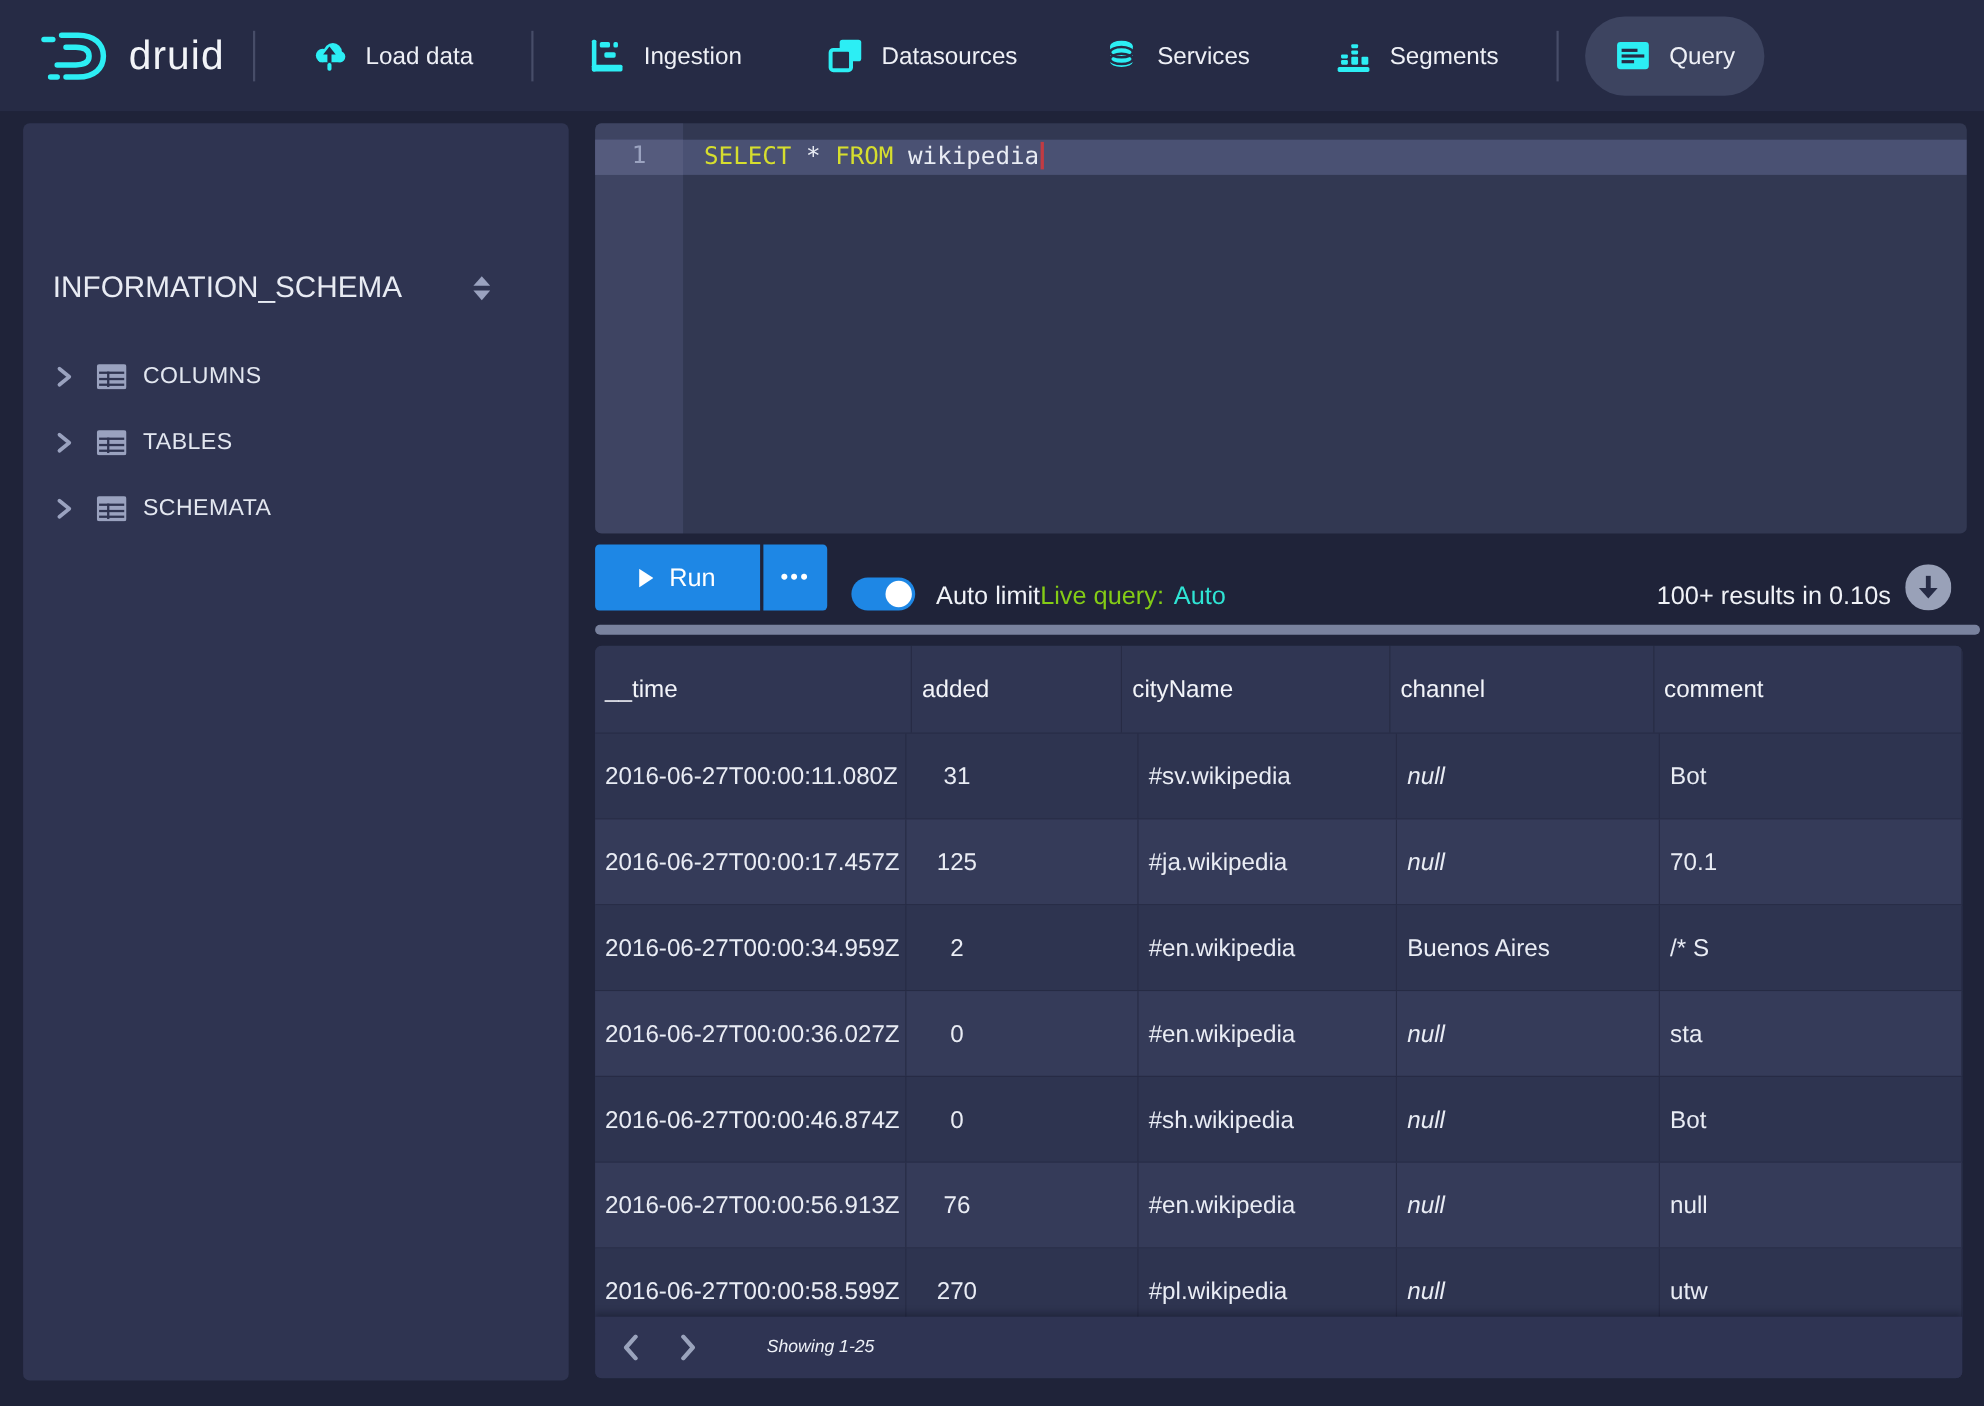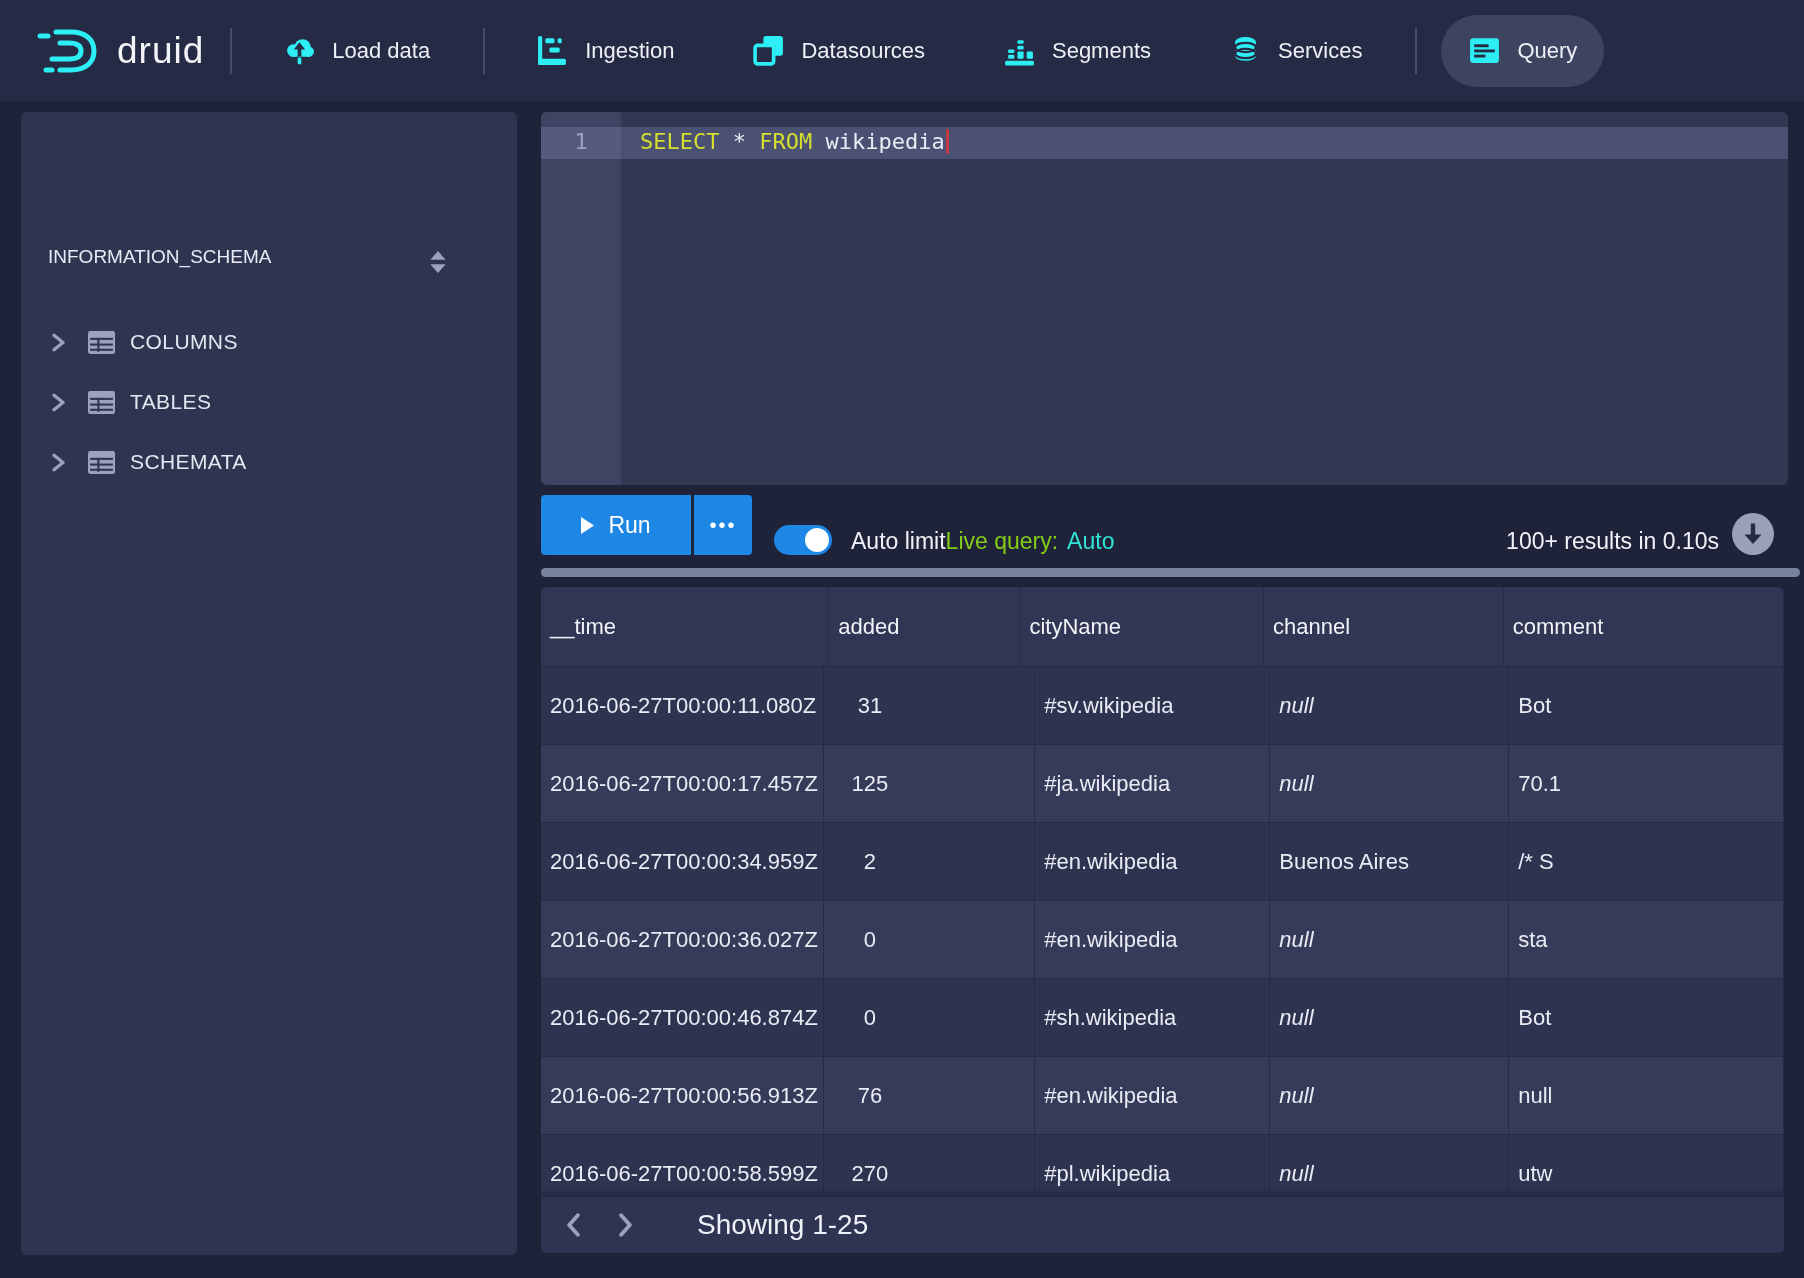--- a/index.html
+++ b/index.html
@@ -15,21 +15,21 @@
   .nav-divider { width:2px; height:46px; background:#474d68; margin-left:26px; }
   .nav-item { display:flex; align-items:center; gap:16px; color:#eef0f6;
               font-size:22px; padding:0 27px; height:72px; margin-left:24px;
               cursor:pointer; border-radius:36px; }
   .nav-item.active { background:#3d4460; }
   .nav-icon { width:33px; height:33px; flex:0 0 auto; }
 
   
   .sidebar { position:absolute; left:21px; top:112px; width:496px; height:1143px;
              background:#2f3451; border-radius:6px; }
-  .sb-title { position:absolute; left:27px; top:134px; font-size:19px; color:#e8ebf3; }
+  .sb-title { position:absolute; left:27px; top:134px; font-size:27px; color:#e8ebf3; }
   .sb-sort { position:absolute; right:70px; top:138px; width:18px; height:24px; cursor:pointer; }
   .sb-list { list-style:none; position:absolute; top:200px; left:0; width:100%; }
   .sb-item { height:60px; display:flex; align-items:center; padding-left:30px; cursor:pointer; }
   .sb-chevron { width:15px; height:19px; margin-right:22px; }
   .sb-table-icon { width:27px; height:23px; margin-right:15px; }
   .sb-label { font-size:21px; color:#e3e7f0; letter-spacing:.4px; }
 
   
   .editor { position:absolute; left:541px; top:112px; width:1247px; height:373px;
             background:#323852; border-radius:6px; overflow:hidden; }
@@ -82,21 +82,21 @@
   .col-channel { width:299px; }
   .col-city    { width:304px; }
   .col-comment { width:350px; }
   .td.col-added { justify-content:center; padding-left:0; padding-right:118px; }
   .is-null { font-style:italic; }
 
   .pager { position:absolute; left:0; bottom:0; width:100%; height:56px; background:#2f3453;
            display:flex; align-items:center; box-shadow:0 -3px 6px rgba(10,12,25,.35); }
   .pg-btn { width:40px; height:40px; margin-left:12px; background:none; border:none;
             display:flex; align-items:center; justify-content:center; cursor:pointer; }
-  .pg-label { margin-left:52px; font-size:28px; color:#eef1f7; }
+  .pg-label { margin-left:52px; font-size:16px; color:#eef1f7;font-style:italic; }
 
   .cyan { fill:#2ceef4; }
   .gray { fill:#9aa2bf; }
 </style>
 </head>
 <body>
 
 <div id="app">
 
   <header class="navbar">
@@ -148,43 +148,43 @@
       <svg class="nav-icon" viewBox="0 0 32 32">
         <rect x="11" y="2" width="19" height="19" rx="2.5" class="cyan"></rect>
         <rect x="3" y="11" width="18" height="18" rx="2.5" fill="#262b45" stroke="#2ceef4" stroke-width="3.5"></rect>
       </svg>
       <span>Datasources</span>
     </div>
 
     <div class="nav-item">
       <svg class="nav-icon" viewBox="0 0 32 32">
         <g class="cyan">
+          <ellipse cx="16" cy="7.5" rx="10" ry="4.5"></ellipse>
+          <rect x="6" y="7.5" width="20" height="14"></rect>
+          <ellipse cx="16" cy="21.5" rx="10" ry="4.5"></ellipse>
+        </g>
+        <ellipse cx="16" cy="13" rx="10" ry="4.5" fill="none" stroke="#262b45" stroke-width="2.2"></ellipse>
+        <ellipse cx="16" cy="19" rx="10" ry="4.5" fill="none" stroke="#262b45" stroke-width="2.2"></ellipse>
+      </svg>
+      <span>Services</span>
+    </div>
+
+    <div class="nav-item">
+      <svg class="nav-icon" viewBox="0 0 32 32">
+        <g class="cyan">
           <rect x="5" y="15" width="6" height="3.5" rx="1"></rect>
           <rect x="5" y="20" width="6" height="4" rx="1"></rect>
           <rect x="14" y="6" width="6" height="3.5" rx="1"></rect>
           <rect x="14" y="11.5" width="6" height="3.5" rx="1"></rect>
           <rect x="14" y="17" width="6" height="7" rx="1"></rect>
           <rect x="23" y="17" width="6" height="7" rx="1"></rect>
           <rect x="2" y="26" width="28" height="4.5" rx="1.5"></rect>
         </g>
       </svg>
       <span>Segments</span>
-    </div>
-
-    <div class="nav-item">
-      <svg class="nav-icon" viewBox="0 0 32 32">
-        <g class="cyan">
-          <ellipse cx="16" cy="7.5" rx="10" ry="4.5"></ellipse>
-          <rect x="6" y="7.5" width="20" height="14"></rect>
-          <ellipse cx="16" cy="21.5" rx="10" ry="4.5"></ellipse>
-        </g>
-        <ellipse cx="16" cy="13" rx="10" ry="4.5" fill="none" stroke="#262b45" stroke-width="2.2"></ellipse>
-        <ellipse cx="16" cy="19" rx="10" ry="4.5" fill="none" stroke="#262b45" stroke-width="2.2"></ellipse>
-      </svg>
-      <span>Services</span>
     </div>
 
     <div class="nav-divider"></div>
 
     <div class="nav-item active">
       <svg class="nav-icon" viewBox="0 0 32 32">
         <rect x="2" y="4" width="28" height="24" rx="3" class="cyan"></rect>
         <rect x="6" y="10" width="14" height="2.8" fill="#262b45"></rect>
         <rect x="6" y="15" width="20" height="2.8" fill="#262b45"></rect>
         <rect x="6" y="20" width="11" height="2.8" fill="#262b45"></rect>

